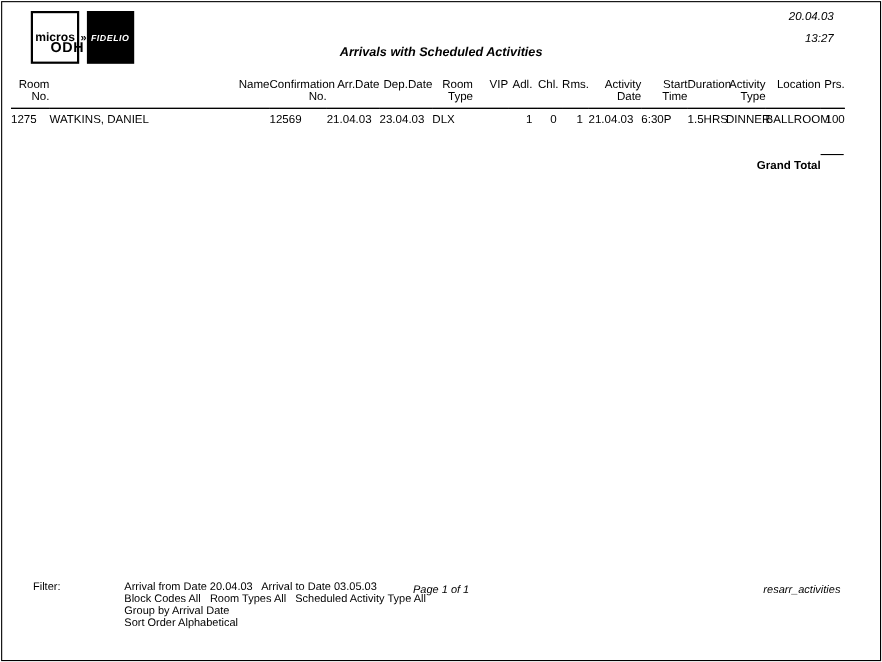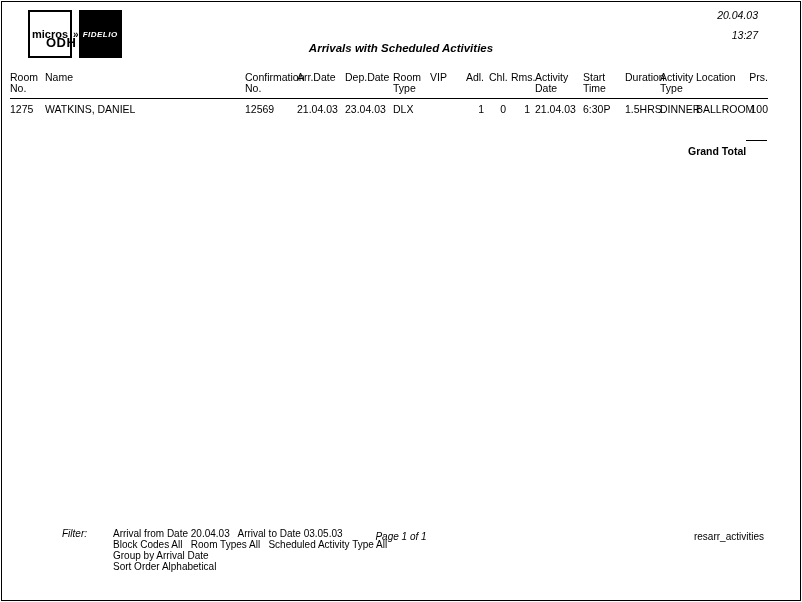--- a/index.html
+++ b/index.html
@@ -36,46 +36,46 @@
   .run-date { position:absolute; right:42px; top:7px; font-style:italic; font-size:10.5px; }
   .run-time { position:absolute; right:42px; top:27px; font-style:italic; font-size:10.5px; }
 
   
   table.report {
     position:absolute; left:8px; top:70px; width:758px;
     border-collapse:collapse; table-layout:fixed;
     font-size:10.5px; line-height:11px;
   }
   table.report th {
-    font-weight:normal; text-align:left; vertical-align:top;
+    font-weight:normal; text-align:right; vertical-align:top;
     white-space:pre-line;
     border-bottom:1.5px solid #000;
     padding:0 0 4px 0;
   }
   table.report td {
     padding:5px 0 0 0;
     white-space:nowrap; overflow:visible;
     vertical-align:top;
   }
   table.report th:nth-child(8), table.report td:nth-child(8),
   table.report th:nth-child(9), table.report td:nth-child(9),
   table.report th:nth-child(10), table.report td:nth-child(10) {
     text-align:right; padding-right:5px;
   }
   table.report th:nth-child(16), table.report td:nth-child(16) { text-align:right; }
 
   .gt-line { position:absolute; left:744px; top:138px; width:21px; border-top:1px solid #000; }
   .grand-total { position:absolute; left:686px; top:143px; font-size:10.5px; font-weight:bold; }
 
   
-  .filter-label { position:absolute; left:28px; top:526px; font-style:italic; font-size:10px;margin-left:32px; }
+  .filter-label { position:absolute; left:28px; top:526px; font-size:10px; }
   .filter-lines { position:absolute; left:111px; top:526px; font-size:10px; line-height:11px; }
   .filter-lines div { white-space:pre; }
   .page-info { position:absolute; left:0; top:529px; width:100%; text-align:center; font-style:italic; font-size:10px; }
-  .report-id { position:absolute; right:36px; top:529px; font-size:10px; }
+  .report-id { position:absolute; right:36px; top:529px; font-style:italic; font-size:10px; }
 </style>
 </head>
 <body>
 
 <div class="page">
 
   <div class="logo">
     <span class="logo-micros">micros</span>
     <span class="logo-chev">»</span>
     <span class="logo-fidelio">FIDELIO</span>

